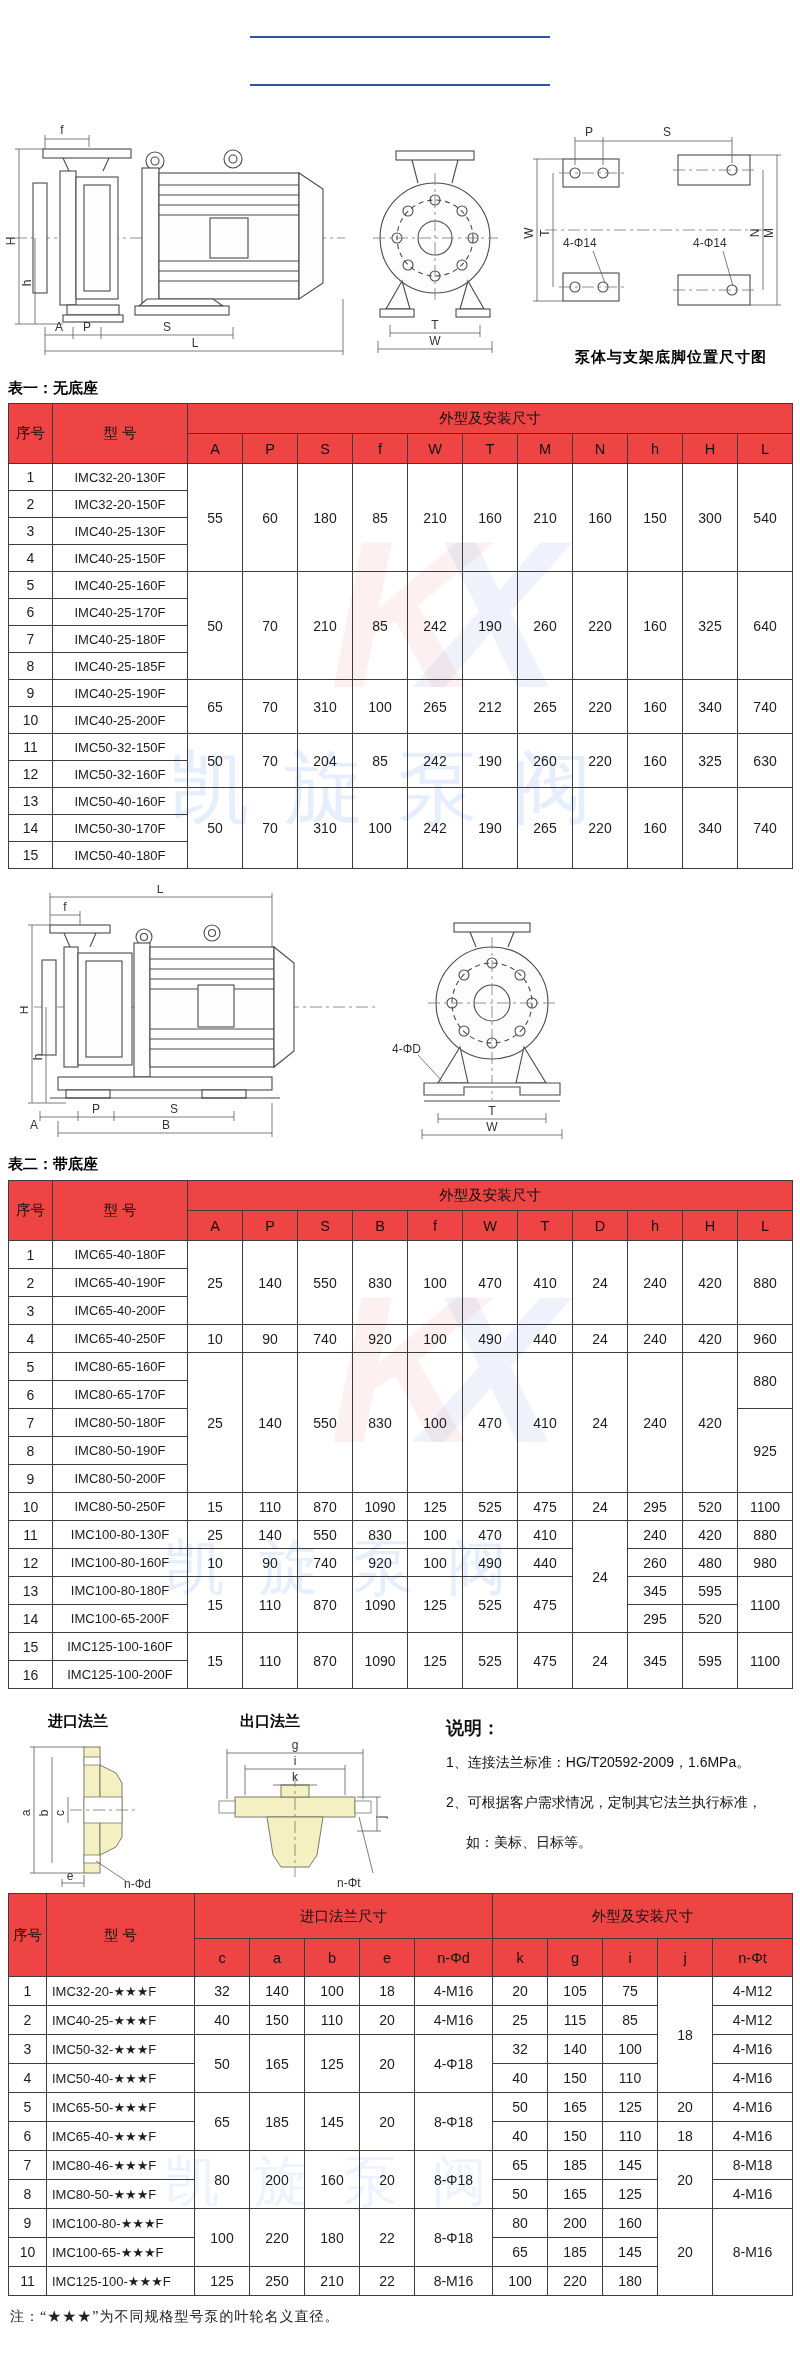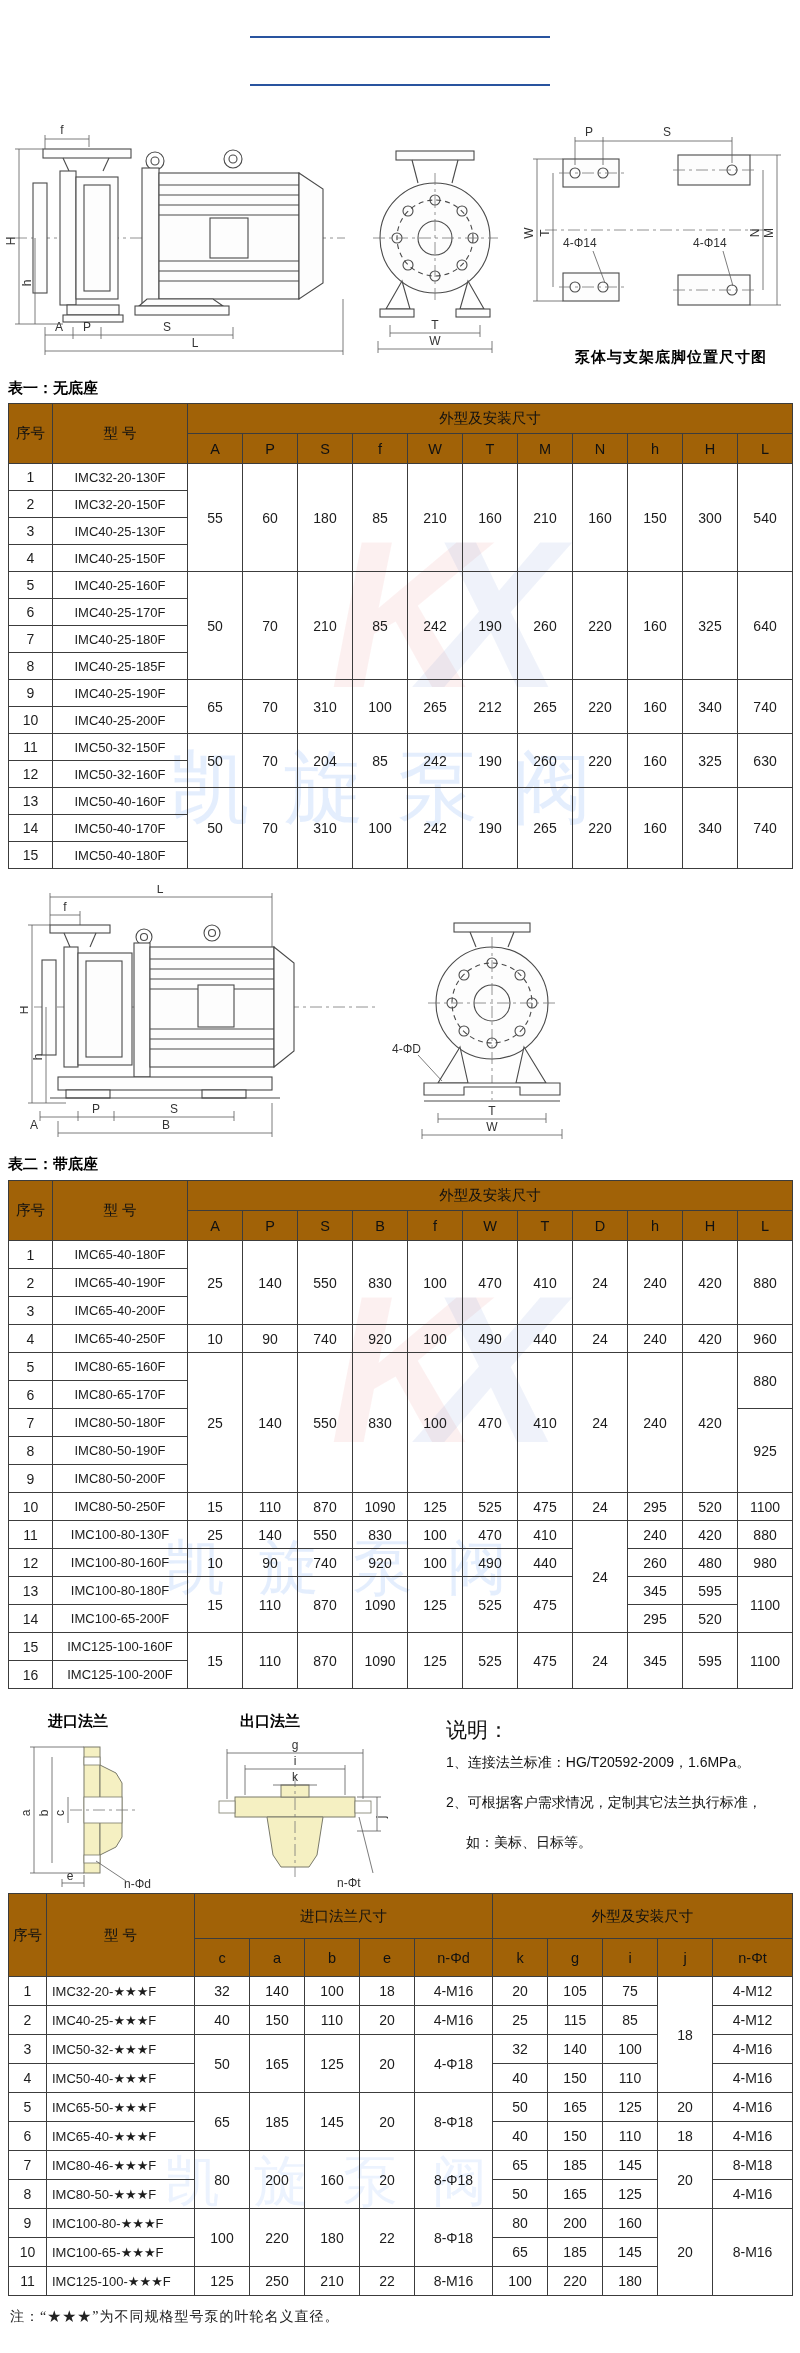--- a/index.html
+++ b/index.html
@@ -13,21 +13,21 @@
     font-size:34px;font-weight:600;letter-spacing:10px;color:#1d4fa1}
   .page-subtitle{position:absolute;left:0;top:88px;width:800px;text-align:center;
     font-size:15px;font-weight:bold;letter-spacing:1px;color:#1d4fa1}
 
   .cap{position:absolute;font-size:15px;font-weight:bold;color:#000}
 
   
   table.dims{position:absolute;border-collapse:collapse;table-layout:fixed;width:784px;left:8px;background:transparent}
   table.dims th,table.dims td{border:1px solid #3c3c3c;text-align:center;vertical-align:middle;
     font-size:14px;overflow:hidden;white-space:nowrap;padding:0}
-  table.dims th{background:#a16207;font-weight:normal;font-size:14.5px;color:#111}
+  table.dims th{background:#ef4444;font-weight:normal;font-size:14.5px;color:#111}
   table.dims td.model{font-size:13px}
   #t1 tr.body{height:27px}
   #t2 tr.body{height:28px}
   #t3 tr.body{height:29px}
   #t1 tr.hd,#t2 tr.hd{height:30px}
   #t3 tr.hd1{height:45px}
   #t3 tr.hd2{height:38px}
   #t3 td.model{text-align:left;padding-left:5px}
 
   
@@ -343,21 +343,21 @@
           <td rowspan="3">242</td>
           <td rowspan="3">190</td>
           <td rowspan="3">265</td>
           <td rowspan="3">220</td>
           <td rowspan="3">160</td>
           <td rowspan="3">340</td>
           <td rowspan="3">740</td>
         </tr>
     <tr class="body">
           <td>14</td>
-          <td class="model">IMC50-40-170F</td>
+          <td class="model">IMC50-30-170F</td>
         </tr>
     <tr class="body">
           <td>15</td>
           <td class="model">IMC50-40-180F</td>
         </tr>
   </tbody>
     </table>
 
   <svg class="draw" style="left:20px;top:885px" width="365" height="270" viewBox="0 0 365 270">
     <line class="cl" x1="14" y1="122" x2="358" y2="122"></line>
@@ -698,21 +698,21 @@
         <line x1="152" y1="96" x2="176" y2="96"></line>
       <line x1="154" y1="82" x2="168" y2="138"></line>
     </g>
     <text x="90" y="14" text-anchor="middle">g</text>
     <text x="90" y="30" text-anchor="middle">i</text>
     <text x="90" y="46" text-anchor="middle">k</text>
     <text x="180" y="82" text-anchor="middle" transform="rotate(-90 180 82)">j</text>
     <text x="132" y="152" font-size="12">n-Φt</text>
   </svg>
 
-  <div class="note-block" style="left:446px;top:1716px;font-size:21px;font-weight:normal">说明：</div>
+  <div class="note-block" style="left:446px;top:1716px;font-size:18px;font-weight:bold">说明：</div>
   <div class="note-block" style="left:446px;top:1754px">1、连接法兰标准：HG/T20592-2009，1.6MPa。</div>
   <div class="note-block" style="left:446px;top:1794px">2、可根据客户需求情况，定制其它法兰执行标准，</div>
   <div class="note-block" style="left:466px;top:1834px">如：美标、日标等。</div>
 
   <table class="dims" id="t3" style="top:1893px">
     <colgroup>
         <col style="width:38px">
         <col style="width:148px">
       <col style="width:55px">
         <col style="width:55px">

